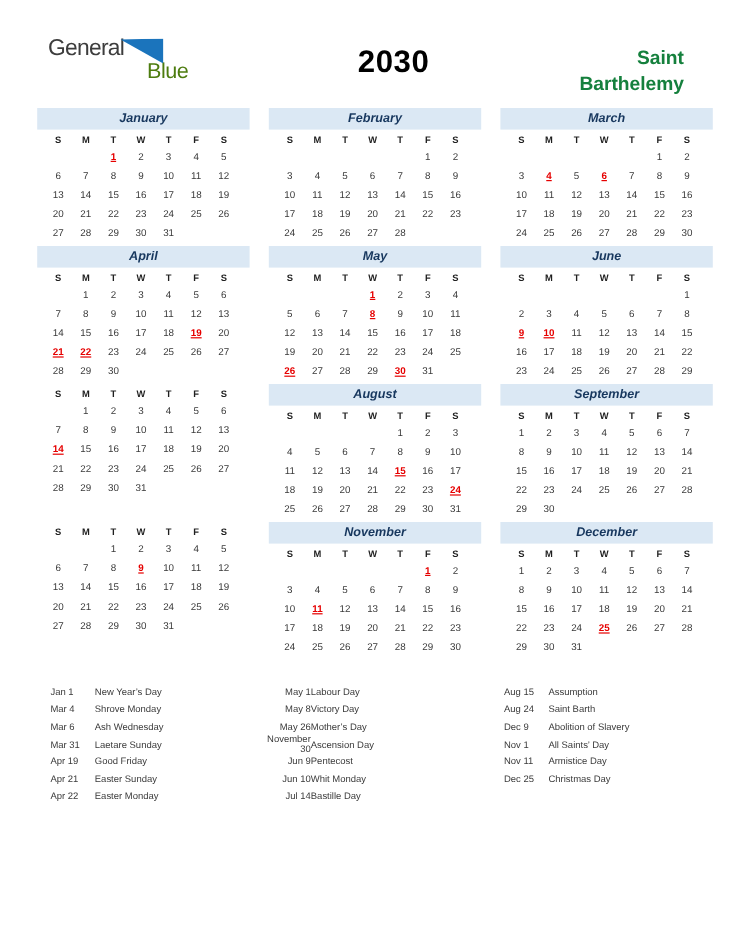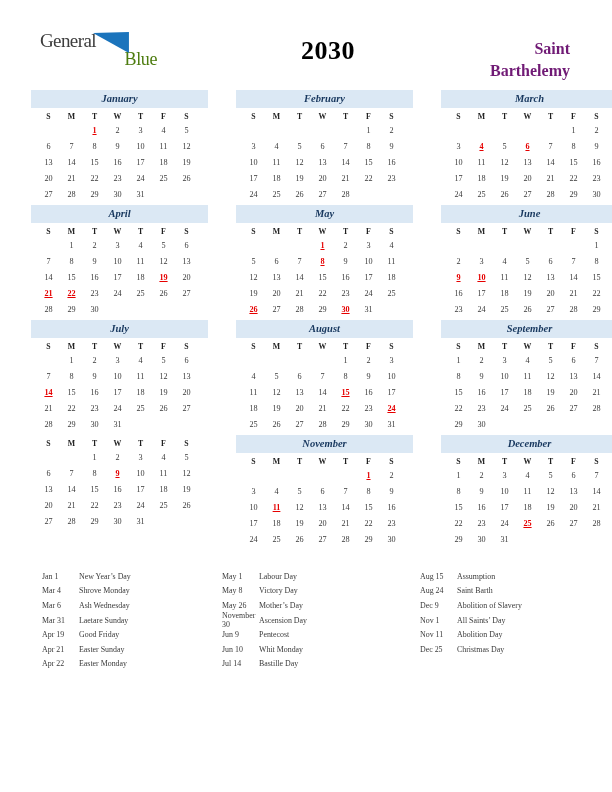--- a/index.html
+++ b/index.html
@@ -1,52 +1,52 @@
 <!DOCTYPE html>
 <html><head>
 <meta charset="utf-8">
 <style>
   html,body { margin:0; padding:0; background:#fff; }
   .page {
     position:relative; width:612px; height:792px; background:#ffffff;
-    font-family:Liberation Serif, serif; overflow:hidden;
+    font-family:Liberation Sans, sans-serif; overflow:hidden;
   }
 
   
   .logo { position:absolute; left:40px; top:30px; width:118px; }
   .logo-top { display:flex; align-items:flex-start; }
   .logo-general { font-size:19px; color:#3d3d3d; letter-spacing:-0.6px; line-height:22px; }
   .logo-triangle { width:36px; height:22px; background:#1b74bc;
     clip-path:polygon(0 4%, 100% 0, 100% 96%); margin-left:-3px; margin-top:2px; }
   .logo-blue { font-size:18px; color:#4d7c0f; letter-spacing:-0.4px;
     text-align:right; margin-top:-6px; padding-right:1px; line-height:22px; }
 
   .year { position:absolute; left:0; right:0; top:36px; text-align:center;
     font-size:26px; font-weight:700; color:#000; letter-spacing:0.5px;padding-left:44px; }
 
   .region { position:absolute; top:38px; right:42px; width:112px; text-align:right;
-    font-weight:700; font-size:16px; line-height:22px; color:#701a75; }
+    font-weight:700; font-size:16px; line-height:22px; color:#15803d; }
 
   
   .months { position:absolute; left:31px; top:90px; width:554px;
-    display:grid; grid-template-columns:repeat(3,177px); column-gap:28px;
+    display:grid; grid-template-columns:repeat(3,177px); column-gap:16px;
     grid-auto-rows:115px; align-items:start; }
   .month-title { height:18px; line-height:18px; background:#dbe8f4; text-align:center;
     font-style:italic; font-weight:700; font-size:10.5px; color:#17375e; }
   .month-grid { display:grid; grid-template-columns:repeat(7,1fr); padding:0 10px 0 6px; }
   .dow { font-weight:700; font-size:7.8px; color:#1f1f1f; text-align:center;
     height:15px; line-height:17px; }
   .day { font-size:8.2px; color:#3a3a3a; text-align:center; height:16px; line-height:15px; }
   .day.red { color:#e60000; font-weight:700; text-decoration:underline; text-underline-offset:1px; }
 
   
   .holidays { position:absolute; top:569px; left:0; width:553px; height:110px; }
   .hcol { position:absolute; top:0; }
   .hcol:nth-child(1){ left:42px; }
-  .hcol:nth-child(2){ left:222px; }
+  .hcol:nth-child(2){ left:222px;text-align:right; }
   .hcol:nth-child(3){ left:420px; }
   .hrow { display:flex; height:14.6px; align-items:center;
     font-size:7.9px; color:#3a3a3a; }
   .hdate { width:37px; flex:0 0 37px; }
   .hname { white-space:nowrap; }
 </style>
 </head>
 <body>
 
 <div class="page">
@@ -333,21 +333,20 @@
           <div class="day">24</div>
           <div class="day">25</div>
           <div class="day">26</div>
           <div class="day">27</div>
           <div class="day">28</div>
           <div class="day">29</div>
           <div class="day">30</div>
         </div>
       </div>
       <div class="month">
-        <div class="month-title">July</div>
         <div class="month-grid">
           <div class="dow">S</div>
           <div class="dow">M</div>
           <div class="dow">T</div>
           <div class="dow">W</div>
           <div class="dow">T</div>
           <div class="dow">F</div>
           <div class="dow">S</div>
           <div class="day"></div>
           <div class="day">1</div>
@@ -681,21 +680,21 @@
         <div class="hrow">
           <div class="hdate">Dec 9</div>
           <div class="hname">Abolition of Slavery</div>
         </div>
         <div class="hrow">
           <div class="hdate">Nov 1</div>
           <div class="hname">All Saints’ Day</div>
         </div>
         <div class="hrow">
           <div class="hdate">Nov 11</div>
-          <div class="hname">Abolition Day</div>
+          <div class="hname">Armistice Day</div>
         </div>
         <div class="hrow">
           <div class="hdate">Dec 25</div>
           <div class="hname">Christmas Day</div>
         </div>
       </div>
     </div>
 
 </div>
 

